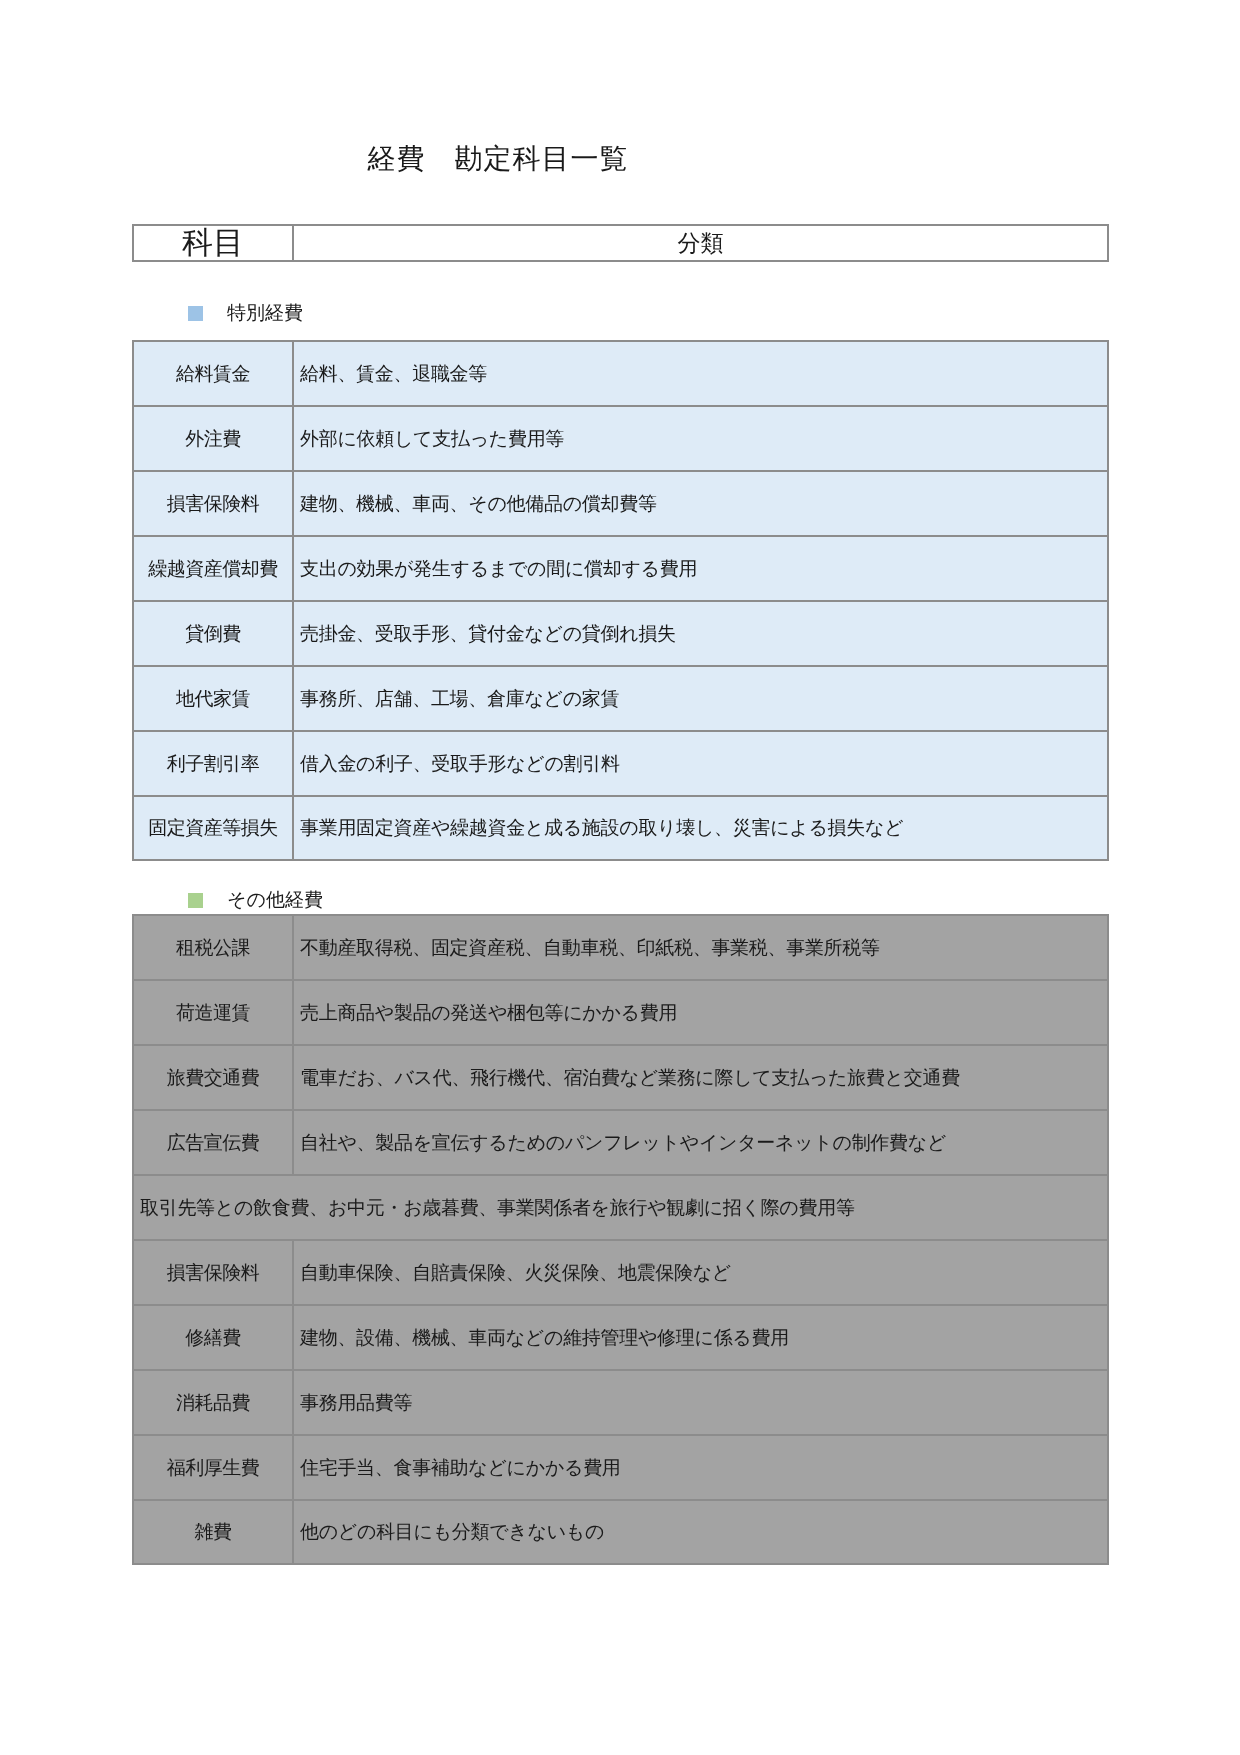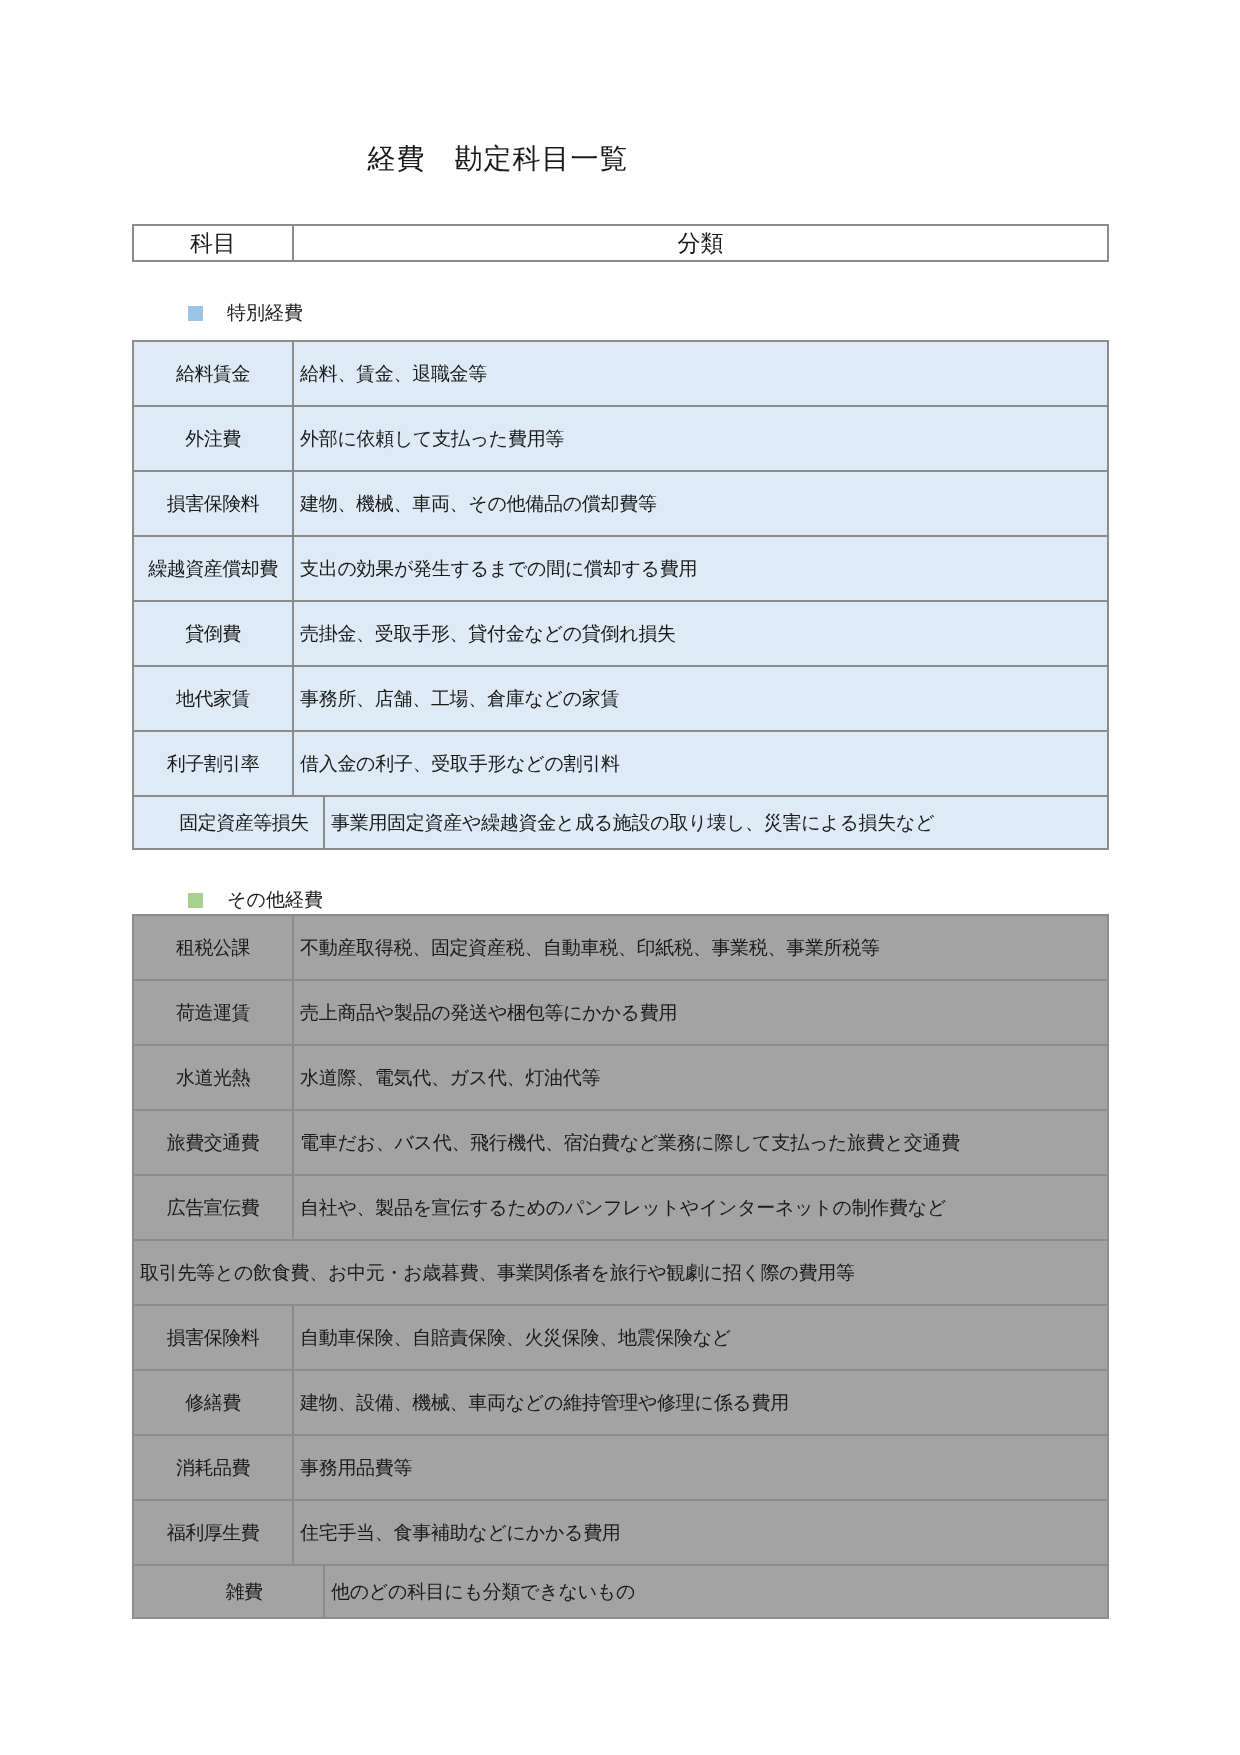--- a/index.html
+++ b/index.html
@@ -34,21 +34,21 @@
       display: flex;
       box-sizing: border-box;
       background: #ffffff;
     }
     .header-table .col1 {
       width: 158px;
       border-right: 2px solid #8c8c8c;
       display: flex;
       align-items: center;
       justify-content: center;
-      font-size: 23px;
+      font-size: 31px;
     }
     .header-table .col2 {
       flex: 1;
       display: flex;
       align-items: center;
       justify-content: center;
       font-size: 23px;
     }
     .section-label {
       position: absolute;
@@ -71,22 +71,21 @@
       box-sizing: border-box;
     }
     .row {
       display: flex;
       height: 65px;
       border-bottom: 2px solid #8c8c8c;
       box-sizing: border-box;
     }
     .row:last-child {
       border-bottom: none;
-      height: 51px;
-      padding-left: 31px;
+      height: 62px;
     }
     .row .subject {
       width: 158px;
       border-right: 2px solid #8c8c8c;
       display: flex;
       align-items: center;
       justify-content: center;
       font-size: 19px;
       white-space: nowrap;
       letter-spacing: -0.5px;
@@ -157,24 +156,20 @@
 <div class="section-table" style="top:914px; background:#a3a3a3;text-align:right;">
   <div class="row">
     <div class="subject">租税公課</div>
     <div class="desc">不動産取得税、固定資産税、自動車税、印紙税、事業税、事業所税等</div>
   </div>
   <div class="row">
     <div class="subject">荷造運賃</div>
     <div class="desc">売上商品や製品の発送や梱包等にかかる費用</div>
   </div>
   <div class="row">
-    <div class="subject">水道光熱</div>
-    <div class="desc">水道際、電気代、ガス代、灯油代等</div>
-  </div>
-  <div class="row">
     <div class="subject">旅費交通費</div>
     <div class="desc">電車だお、バス代、飛行機代、宿泊費など業務に際して支払った旅費と交通費</div>
   </div>
   <div class="row">
     <div class="subject">広告宣伝費</div>
     <div class="desc">自社や、製品を宣伝するためのパンフレットやインターネットの制作費など</div>
   </div>
   <div class="row">
     <div class="desc">取引先等との飲食費、お中元・お歳暮費、事業関係者を旅行や観劇に招く際の費用等</div>
   </div>

